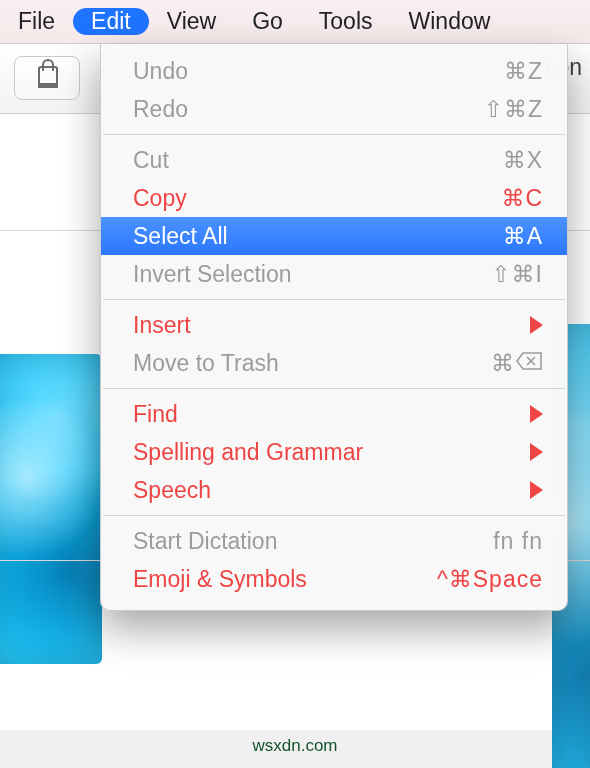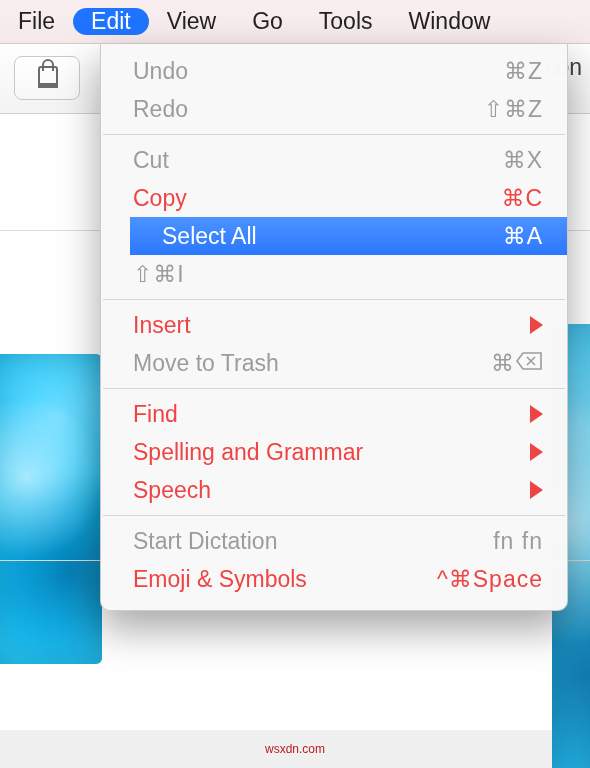--- a/index.html
+++ b/index.html
@@ -90,22 +90,22 @@
     }
     .bd-art.right {
       top: 210px; right: -6px;
       width: 44px; height: 500px;
       border-radius: 6px 0 0 6px;
     }
     .bd-footer {
       position: absolute;
       bottom: 12px; left: 0; right: 0;
       text-align: center;
-      font-size: 12px;
-      color: #b91c1c;
+      font-size: 17px;
+      color: #14532d;
       font-family: Arial, sans-serif;
     }
 
     
     .menubar {
       position: relative;
       z-index: 5;
       display: flex;
       height: 44px;
       align-items: center;
@@ -143,21 +143,20 @@
       display: flex;
       align-items: center;
       height: 38px;
       padding: 0 24px 0 32px;
       color: #ef4444;
     }
     .mi.disabled { color: #9c9c9c; }
     .mi.highlight {
       background: linear-gradient(#4c92ff, #2b78ff);
       color: #ffffff;
-      margin-left: 29px;
     }
     .mi .label { flex: 1; }
     .mi .shortcut {
       font-size: 23px;
       letter-spacing: 1px;
       text-align: right;
       white-space: nowrap;
     }
     .mi .shortcut .sym { display:inline-block; }
     .mi .arrow {
@@ -231,20 +230,21 @@
     </div>
     <div class="mi">
       <span class="label">Copy</span>
       <span class="shortcut">⌘C</span>
     </div>
     <div class="mi highlight">
       <span class="label">Select All</span>
       <span class="shortcut">⌘A</span>
     </div>
     <div class="mi disabled">
+      <span class="label">Invert Selection</span>
       <span class="shortcut">⇧⌘I</span>
     </div>
     <div class="sep"></div>
     <div class="mi">
       <span class="label">Insert</span>
       <span class="arrow"></span>
     </div>
     <div class="mi disabled">
       <span class="label">Move to Trash</span>
       <span class="shortcut"><span class="sym">⌘</span><span class="del-icon">

